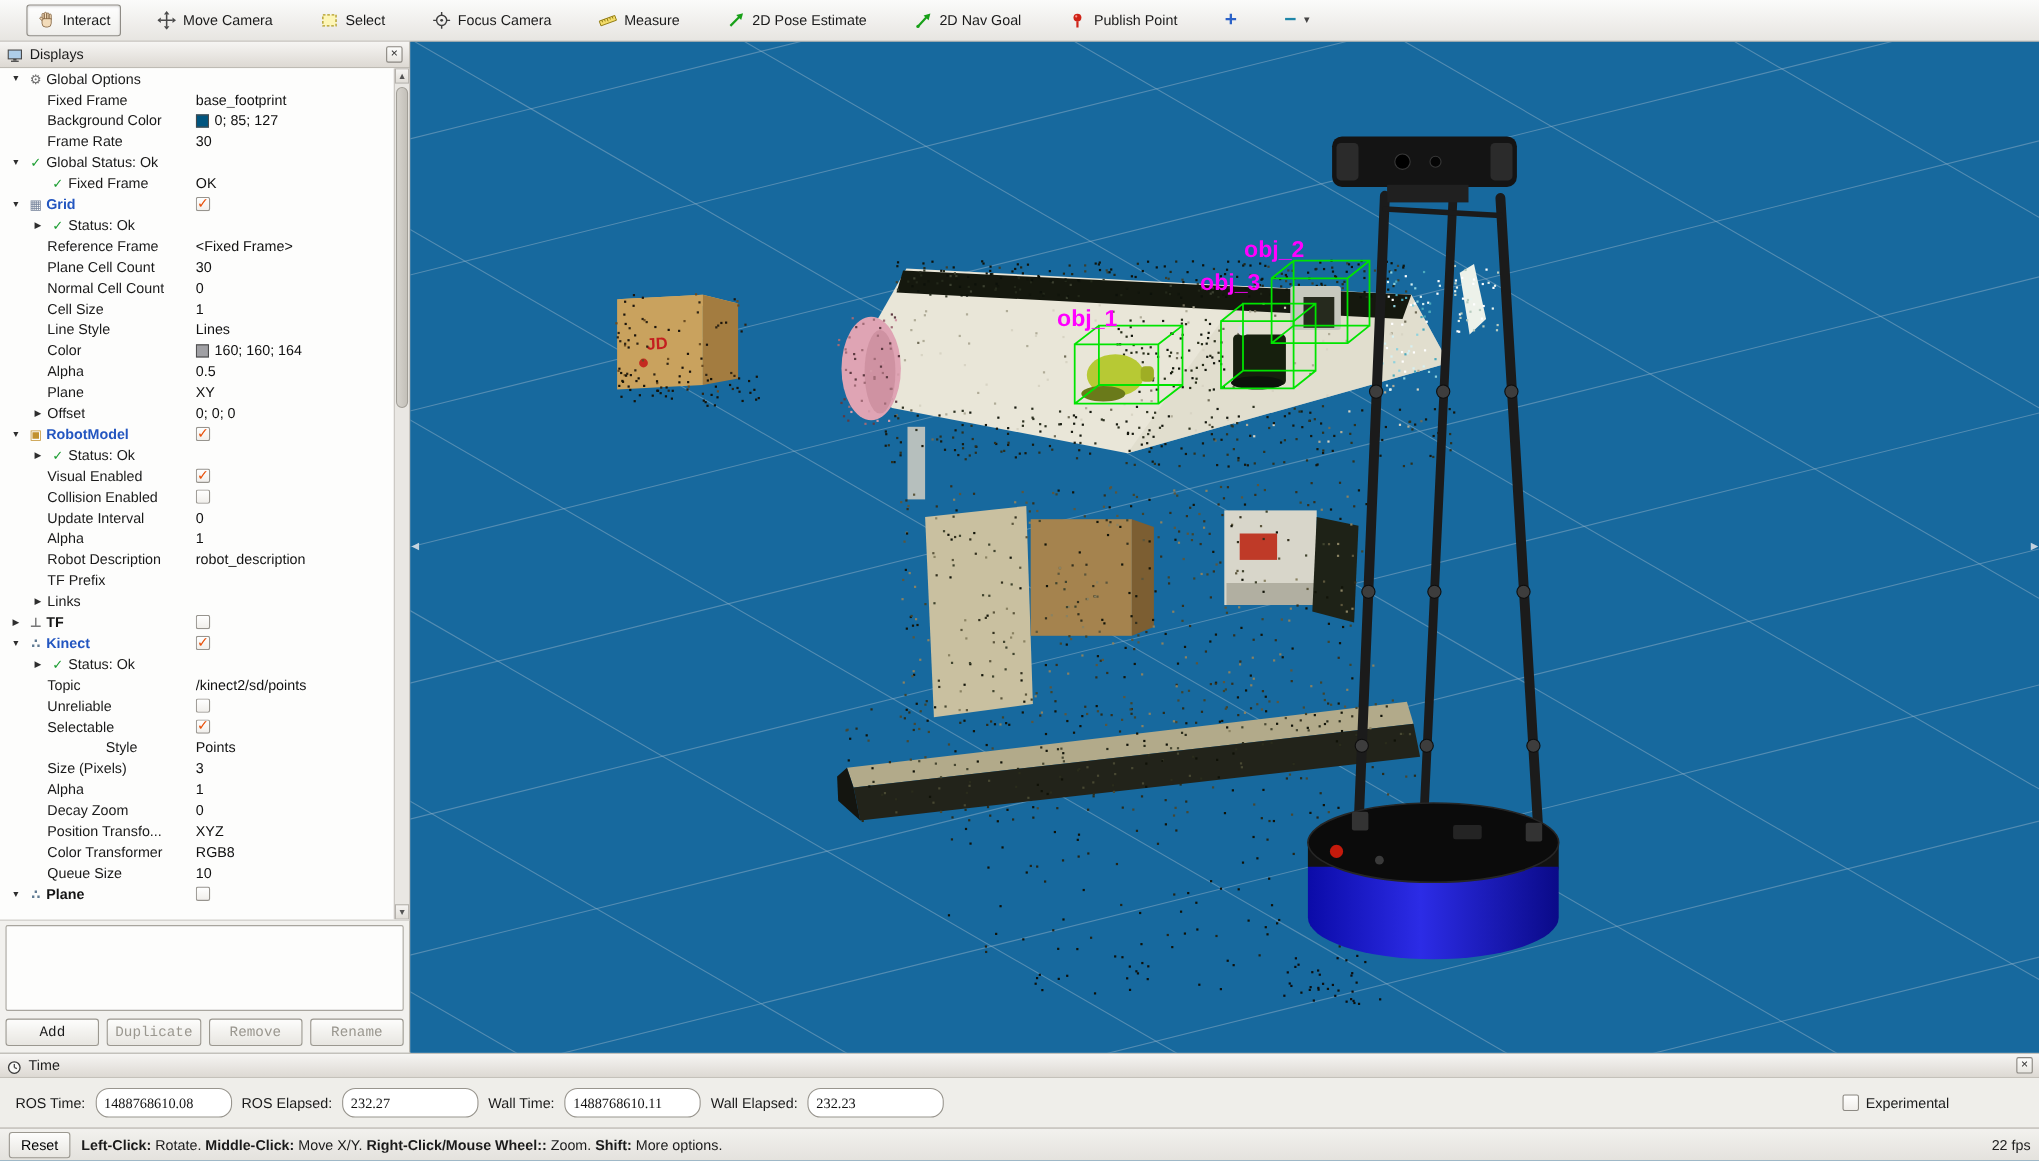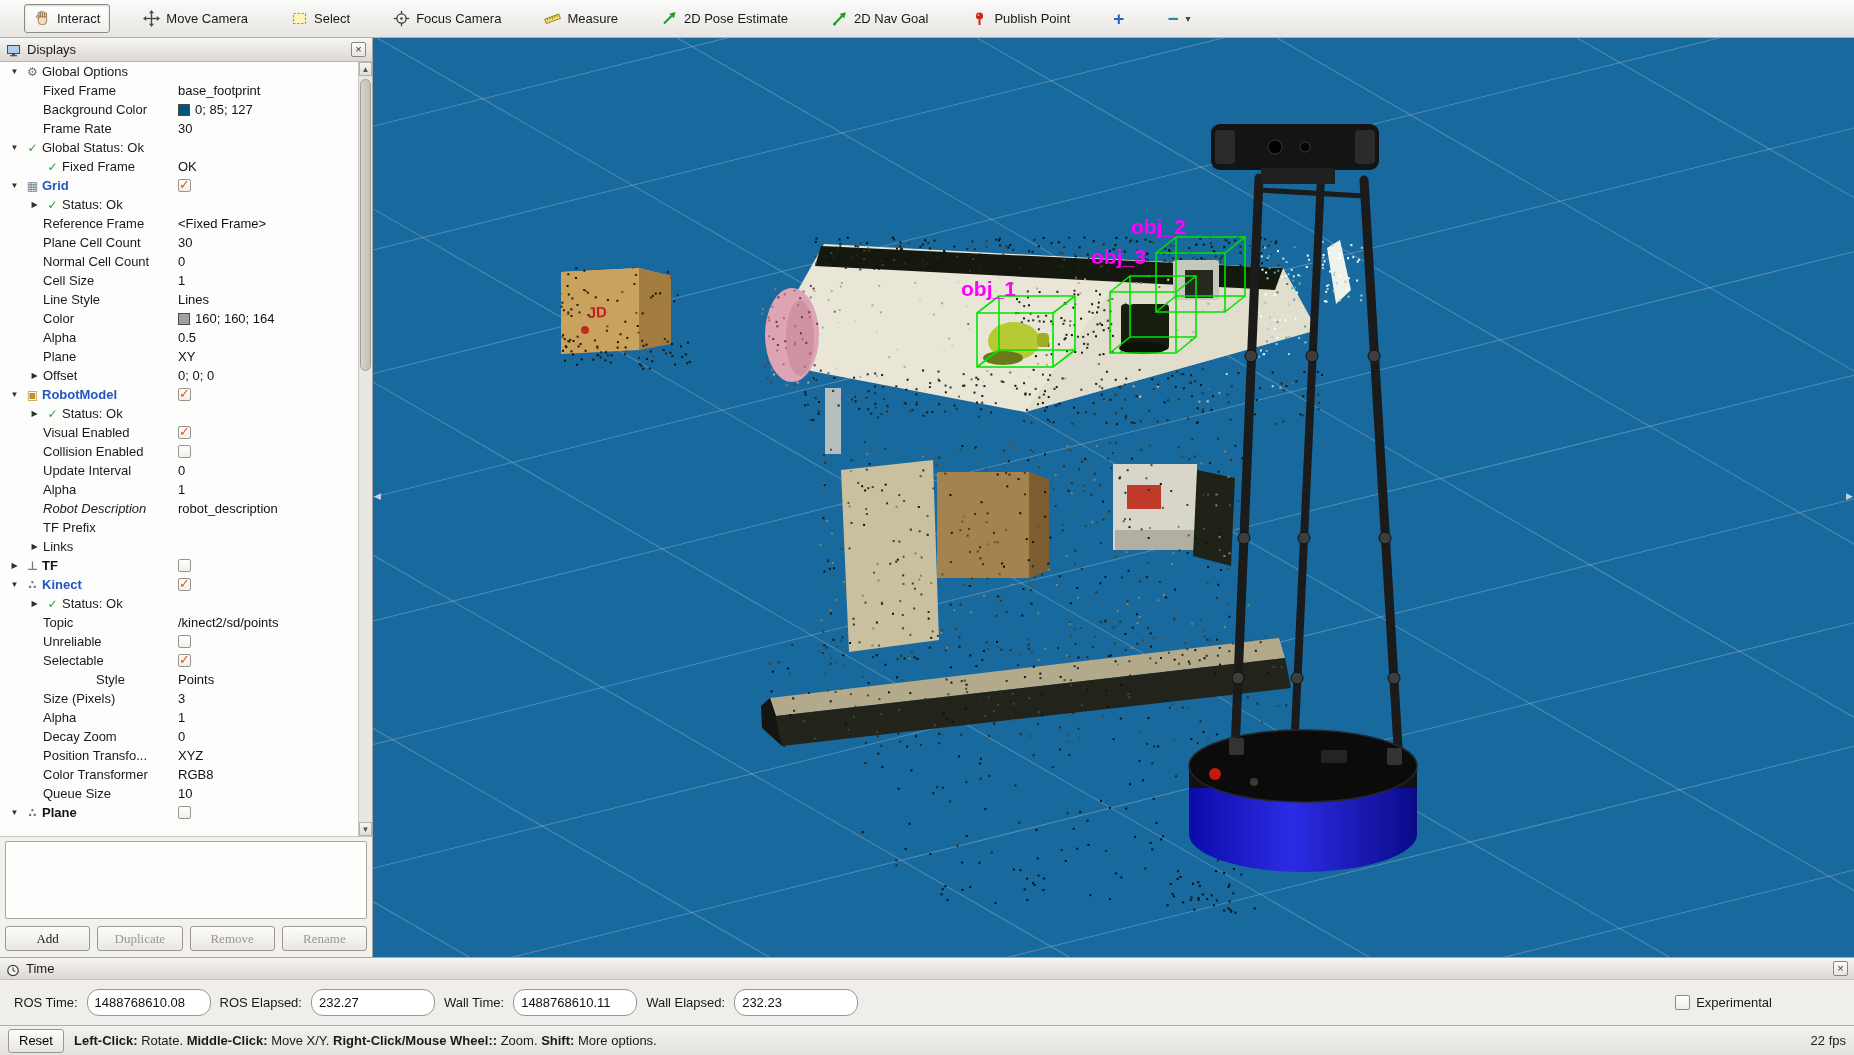--- a/index.html
+++ b/index.html
@@ -43,35 +43,35 @@
 .icon-tf::before{content:"⊥";color:#777;font-weight:bold}
 .icon-cloud::before{content:"∴";color:#5f7a92;font-weight:bold}
 
 .vscroll{position:absolute;top:0;right:0;bottom:0;width:14px;background:#e9e7e3;border-left:1px solid #c9c6c0;display:flex;flex-direction:column}
 .sarrow{height:14px;flex:none;text-align:center;font-size:8px;color:#555;line-height:14px;background:linear-gradient(#f6f5f3,#e0ddd7);border:1px solid #b5b2ac}
 .strack{flex:1;position:relative}
 .sthumb{position:absolute;left:1px;right:1px;top:3px;height:292px;background:linear-gradient(90deg,#d6d3cd,#c3c0b9);border:1px solid #a19e97;border-radius:6px}
 
 .descbox{height:78px;flex:none;margin:4px 5px;background:#fdfdfc;border:1px solid #a8a59e;border-radius:2px}
 .pbtns{height:34px;flex:none;display:flex;gap:7px;padding:3px 5px 6px}
-.pbtn{flex:1;border:1px solid #9b9890;border-radius:3px;background:linear-gradient(#fdfdfc,#e8e6e1);font-family:Liberation Serif, serif;font-size:13px;color:#1a1a1a}
+.pbtn{flex:1;border:1px solid #9b9890;border-radius:3px;background:linear-gradient(#fdfdfc,#e8e6e1);font-family:Liberation Mono, monospace;font-size:13px;color:#1a1a1a}
 .pbtn.disabled{color:#9a978f}
 
 .viewport{flex:1;position:relative;min-width:0;background:#17699e;overflow:hidden}
 .viewport svg.scene{position:absolute;top:0;left:0;width:100%;height:100%}
 .handle{position:absolute;top:50%;margin-top:-7px;font-size:9px;color:#d6dee6;opacity:.9;z-index:3}
 .handle.left{left:1px}
 .handle.right{right:1px}
 
 
 .timepanel{flex:none;border-top:1px solid #a9a69f;background:#efeeea}
 .ttitle{height:22px;display:flex;align-items:center;gap:6px;padding:0 6px;background:linear-gradient(#f6f5f3,#ddd9d3);border-bottom:1px solid #c4c1ba}
 .tfields{height:45px;display:flex;align-items:center;gap:9px;padding:0 14px}
 .tfields label{white-space:nowrap}
-.tin{width:124px;height:27px;border:1px solid #98958e;border-radius:12px;background:#fff;padding:0 7px;font-family:Liberation Sans, sans-serif;font-size:13px;color:#111}
+.tin{width:124px;height:27px;border:1px solid #98958e;border-radius:12px;background:#fff;padding:0 7px;font-family:Liberation Serif, serif;font-size:13px;color:#111}
 .expwrap{margin-left:auto;margin-right:68px;display:flex;align-items:center;gap:6px}
 .cbx{width:15px;height:15px;flex:none;border:1px solid #8d8a84;border-radius:2px;background:linear-gradient(#fff,#f0eeea)}
 
 
 .statusbar{height:30px;flex:none;display:flex;align-items:center;gap:10px;padding:0 8px;background:linear-gradient(#f2f1ee,#e4e2dd);border-top:1px solid #b3b0aa}
 .resetbtn{height:24px;padding:0 10px;border:1px solid #9b9890;border-radius:3px;background:linear-gradient(#fdfdfc,#e8e6e1);font-family:inherit;font-size:13px}
 .helptext{flex:1;white-space:nowrap;overflow:hidden}
 .helptext b{font-weight:bold}
 .fps{color:#222;white-space:nowrap}
 .objlabel{font-family:"Liberation Sans",sans-serif;font-size:21px;font-weight:bold}
@@ -383,21 +383,21 @@
               <div class="tval">0</div>
             </div>
             <div class="trow">
               <div class="tleft" style="padding-left: 26px;">
                 <span class="texp"></span>
                 <span class="tlabel">Alpha</span>
               </div>
               <div class="tval">1</div>
             </div>
             <div class="trow">
-              <div class="tleft" style="padding-left: 26px; font-style: italic;">
+              <div class="tleft" style="padding-left: 26px;">
                 <span class="texp"></span>
                 <span class="tlabel">Robot Description</span>
               </div>
               <div class="tval">robot_description</div>
             </div>
             <div class="trow">
               <div class="tleft" style="padding-left: 26px;">
                 <span class="texp"></span>
                 <span class="tlabel">TF Prefix</span>
               </div>

